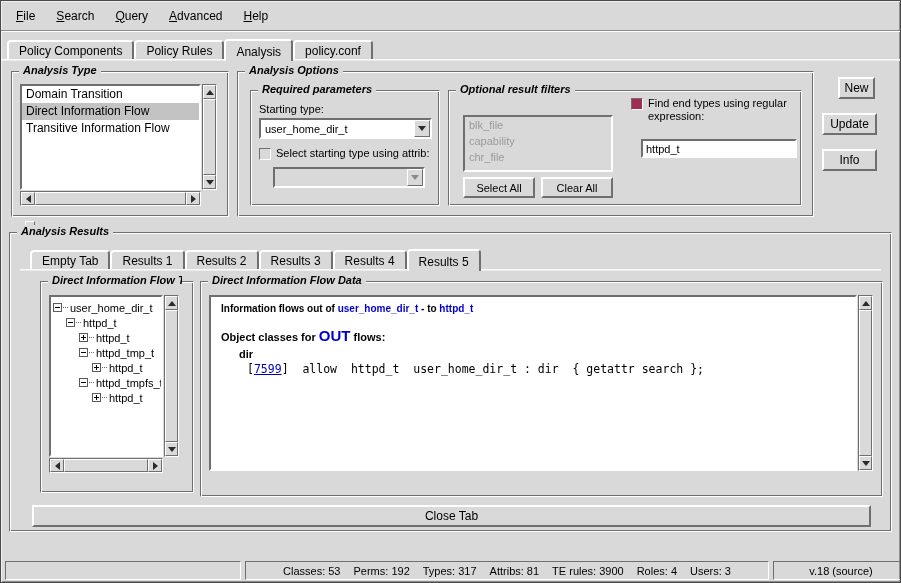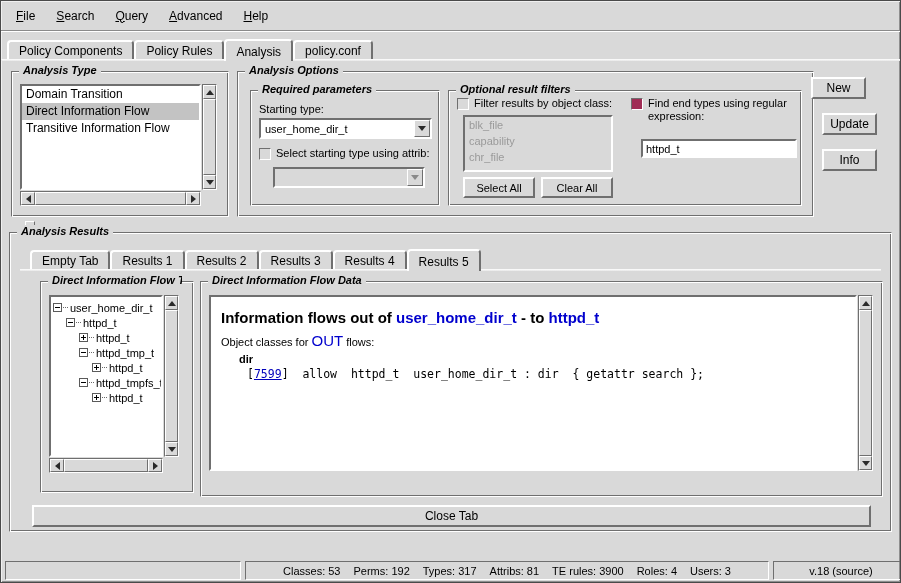--- a/index.html
+++ b/index.html
@@ -93,23 +93,23 @@
   
   .tree-row { display:flex; align-items:center; height:15px; white-space:nowrap; font-size:11px; }
   .tbox { position:relative; flex:none; width:9px; height:9px; background:#ffffff; border:1px solid #5a5a5a; }
   .tbox::before { content:""; position:absolute; left:1px; right:1px; top:3px; height:1px; background:#000; }
   .tbox.plus::after { content:""; position:absolute; top:1px; bottom:1px; left:3px; width:1px; background:#000; }
   .tdash { flex:none; width:5px; border-top:1px dotted #6a6a6a; margin:0 2px 0 1px; }
 
   
   #data-text { background:#ffffff; overflow:hidden; padding:6px 10px;
      border:2px solid; border-color:#6f6f6f #ffffff #ffffff #6f6f6f; }
-  .headline { font-size:15px; font-weight:bold; white-space:pre-wrap; margin-top:6px; }
+  .headline { font-size:10px; font-weight:bold; white-space:pre-wrap; margin-top:0; }
   .headline .blue { color:var(--type-blue); }
-  .classes-line { font-size:11px; font-weight:normal; white-space:pre-wrap; margin-top:6px; }
+  .classes-line { font-size:11px; font-weight:bold; white-space:pre-wrap; margin-top:13px; }
   .classes-line .flow { font-size:15px; color:var(--type-blue); }
   .objclass { font-size:11px; font-weight:bold; margin:4px 0 0 18px; }
   .rule-line { font-family:"DejaVu Sans Mono","Liberation Mono",monospace; font-size:11.5px; white-space:pre; margin:2px 0 0 26px; }
   .rule-link { color:var(--link-blue); text-decoration:underline; cursor:pointer;text-align:right; }
 
   
   .status-seg { position:absolute; height:19px; display:flex; align-items:center; justify-content:center;
      font-size:11px; gap:13px; border:1px solid; border-color:#6f6f6f #ffffff #ffffff #6f6f6f; }
 </style>
 </head>
@@ -184,40 +184,36 @@
       <div class="combo disabled" style="left:22px; top:76px; width:152px; height:21px;">
         <span class="combo-value"></span>
         <span class="combo-btn">
             <span class="tri tri-down" style="border-top-color:#8a8a8a;"></span>
           </span>
       </div>
     </div>
 
     <div class="group groove" style="left:210px; top:18px; width:354px; height:116px;">
       <div class="group-title">Optional result filters</div>
-      <div class="checkrow" style="left:8px; top:6px; width:170px;">
-        <span class="cb"></span>
-        <span class="cb-label">Filter results by object class:</span>
-      </div>
       <div class="listbox disabled sunken" style="left:14px; top:24px; width:150px; height:57px;">
         <div class="lb-item">blk_file</div>
         <div class="lb-item">capability</div>
         <div class="lb-item">chr_file</div>
       </div>
       <div class="btn small" style="left:14px; top:86px; width:72px; height:21px;">Select All</div>
       <div class="btn small" style="left:92px; top:86px; width:72px; height:21px;">Clear All</div>
       <div class="checkrow" style="left:182px; top:6px; width:164px;">
         <span class="cb checked"></span>
         <span class="cb-label">Find end types using regular expression:</span>
       </div>
       <input class="entry" style="left: 192px; top: 48px; width: 156px; height: 19px;" value="httpd_t">
     </div>
   </div>
 
-  <div class="btn" style="left:810px; top:76px; width:55px; height:22px;">New</div>
+  <div class="btn" style="left:837px; top:76px; width:37px; height:22px;">New</div>
   <div class="btn" style="left:821px; top:112px; width:55px; height:22px;">Update</div>
   <div class="btn" style="left:821px; top:148px; width:55px; height:22px;">Info</div>
 
   <div class="abs raised1" style="left:24px; top:220px; width:10px; height:8px; background:#d9d9d9;"></div>
 
   <div class="group groove" style="left:8px; top:231px; width:883px; height:300px;">
     <div class="group-title">Analysis Results</div>
 
     <div class="abs tabbar" style="left:20px; top:14px; height:22px;">
       <div class="tab">Empty Tab</div>

